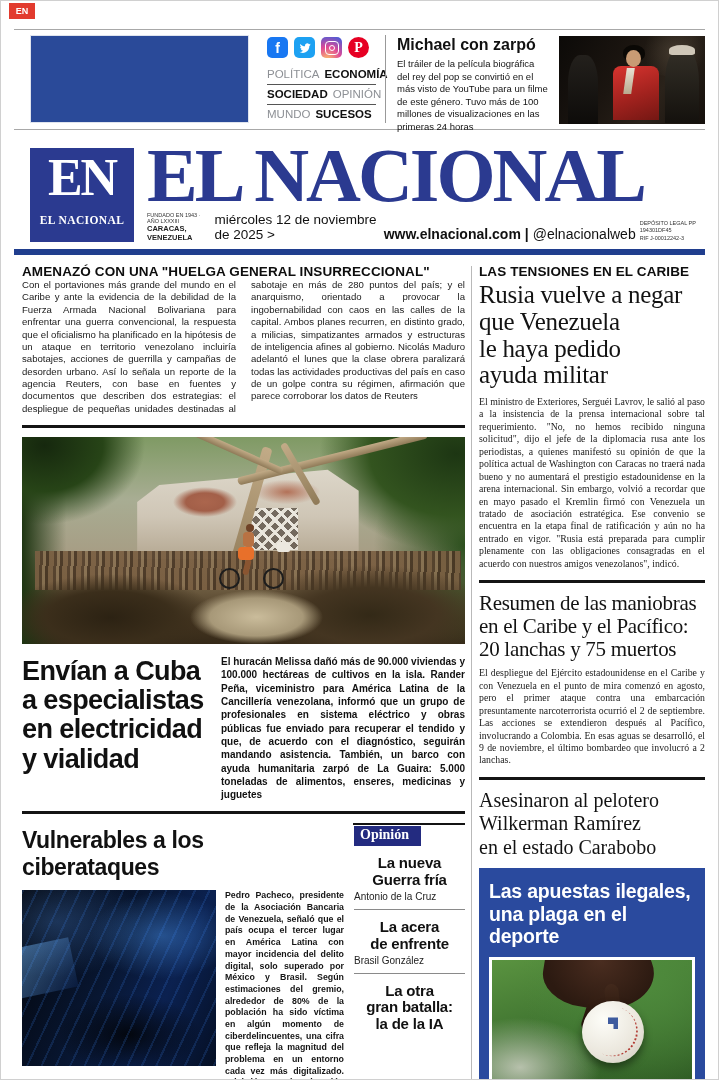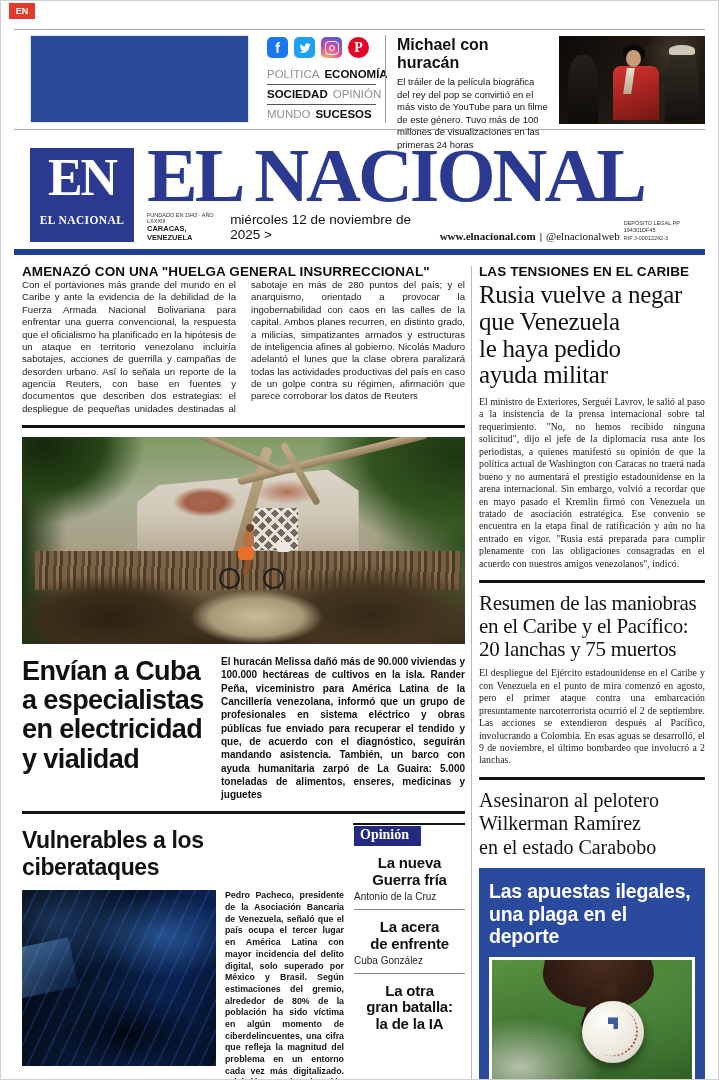--- a/index.html
+++ b/index.html
@@ -50,21 +50,21 @@
   .logo-box{width:104px;height:94px;background:#2b3a90;color:#fff;text-align:center;flex:none;margin-top:6px;}
   .logo-en{font:bold 52px "Liberation Serif",serif;line-height:60px;letter-spacing:-2px;}
   .logo-sub{font:bold 11.5px "Liberation Serif",serif;letter-spacing:.4px;margin-top:6px;}
   .mast-right{flex:1;padding-left:13px;}
   .mast-title{margin:-6px 0 0;font-family:"Liberation Serif",serif;font-weight:bold;color:#2b3a90;
         font-size:76px;line-height:78px;letter-spacing:-3px;white-space:nowrap;}
   .mast-meta{display:flex;align-items:flex-end;gap:4px;margin-top:-2px;}
   .meta-founded div:first-child{font-size:5.5px;color:#333;text-transform:uppercase;}
   .meta-founded div:last-child{font-size:7.5px;color:#222;font-weight:bold;text-transform:uppercase;}
   .meta-date{font-size:13.5px;color:#101010;}
-  .meta-web{font-size:11px;font-family:Liberation Serif, serif;}
+  .meta-web{font-size:14px;}
   .meta-web .site{font-weight:bold;}
   .meta-web .sep{margin:0 4px;font-weight:bold;}
   .meta-legal{font-size:5.5px;color:#333;line-height:1.35;text-transform:uppercase;}
   .blue-bar{height:6px;background:#203e8e;margin:7px 13px 0;}
 
   
   .content{display:flex;margin:9px 13px 0 21px;}
   .col-left{width:443px;flex:none;}
   .vdiv{width:1px;background:#b9b9b9;margin:2px 7px 0 6px;}
   .col-right{flex:1;min-width:0;}
@@ -200,21 +200,21 @@
           <span class="nl">OPINIÓN</span>
         </div>
         <div class="nav-row">
           <span class="nl">MUNDO</span>
           <span class="nb">SUCESOS</span>
         </div>
       </div>
     </div>
 
     <div class="promo">
-      <h3>Michael con huracán</h3>
+      <h3>Michael con zarpó</h3>
       <p>El tráiler de la película biográfica del rey del pop se convirtió en el más visto de YouTube para un filme de este género. Tuvo más de 100 millones de visualizaciones en las primeras 24 horas</p>
     </div>
 
     <div class="photo-michael">
       <div class="mj-glow"></div>
       <div class="mj-fig-l"></div>
       <div class="mj-fig-r"></div>
       <div class="mj-hat"></div>
       <div class="mj-jacket"></div>
       <div class="mj-lapel"></div>
@@ -304,21 +304,21 @@
         <div class="opinion">
           <div class="opinion-header">Opinión</div>
 
           <h3 class="op-title">La nueva
 Guerra fría</h3>
           <div class="op-author">Antonio de la Cruz</div>
           <div class="op-div"></div>
 
           <h3 class="op-title">La acera
 de enfrente</h3>
-          <div class="op-author">Cuba González</div>
+          <div class="op-author">Brasil González</div>
           <div class="op-div"></div>
 
           <h3 class="op-title">La otra
 gran batalla:
 la de la IA</h3>
           
           
         </div>
       </div>
     </div>

